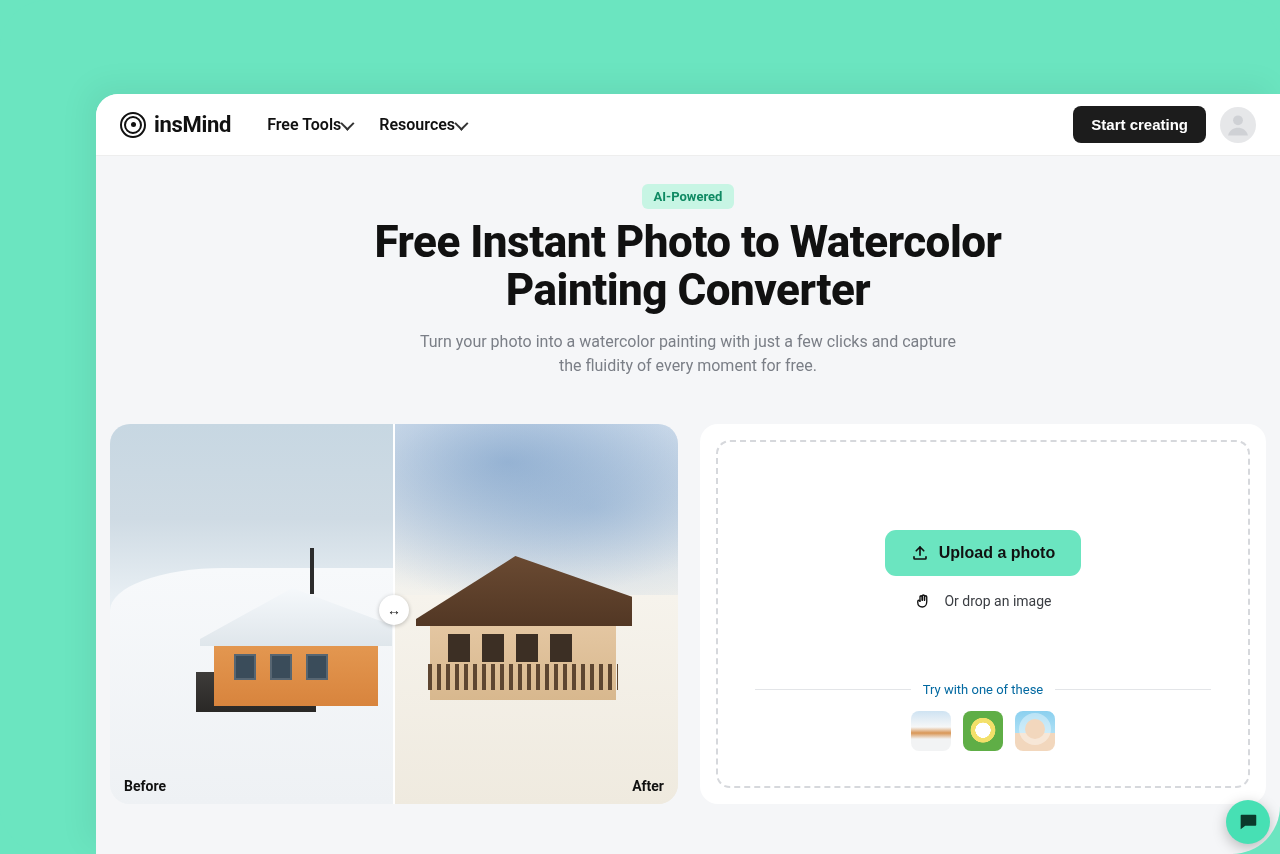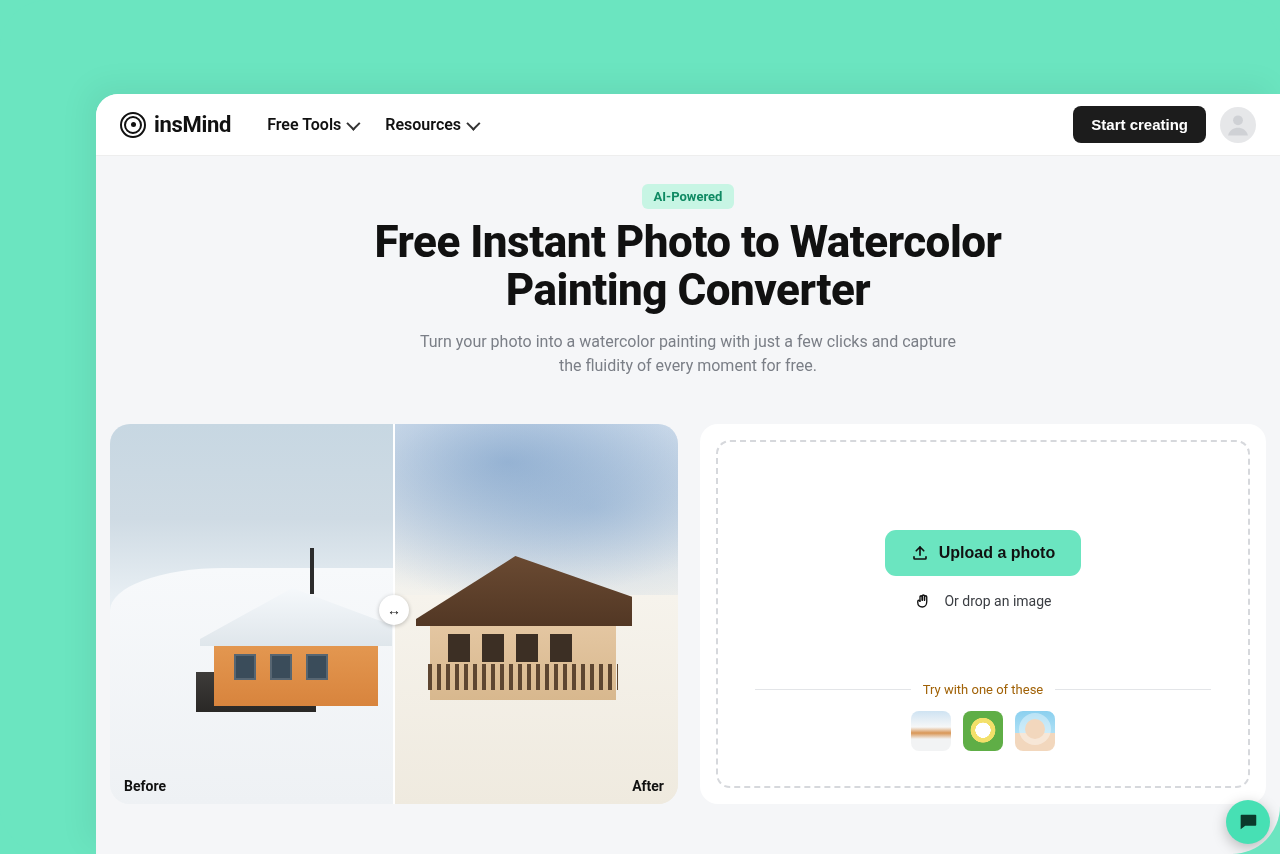--- a/index.html
+++ b/index.html
@@ -67,21 +67,21 @@
   }
   .logo-text {
     font-size: 22px;
     font-weight: 700;
     color: #111;
     letter-spacing: -0.3px;
   }
   .nav-item {
     display: flex;
     align-items: center;
-    gap: 6px;
+    gap: 0;
     font-size: 16px;
     font-weight: 600;
     color: #111;
     margin-right: 28px;
     cursor: pointer;
   }
   .chev {
     width: 10px; height: 10px;
     border-right: 2px solid #333;
     border-bottom: 2px solid #333;
@@ -287,21 +287,21 @@
   }
   .drop-row svg { width:18px; height:18px; }
 
   .samples {
     margin-top:72px;
     width: 86%;
     text-align:center;
   }
   .samples-hr {
     display:flex; align-items:center; gap:12px;
-    color:#a16207; font-size:13px;
+    color:#0369a1; font-size:13px;
     margin-bottom:14px;
   }
   .samples-hr .line { flex:1; height:1px; background:#e3e5e8; }
   .thumbs { display:flex; gap:12px; justify-content:center; }
   .thumb {
     width:40px; height:40px; border-radius:8px; overflow:hidden;
     cursor:pointer; position:relative;
   }
   .thumb1 { background: linear-gradient(180deg,#cfe3f2 0%, #f6f7f8 40%, #d99656 55%, #f2f3f4 70%); }
   .thumb2 { background: radial-gradient(circle at 50% 48%, #fff 0 26%, #f3e06a 27% 42%, #5fae46 44% 100%); }

